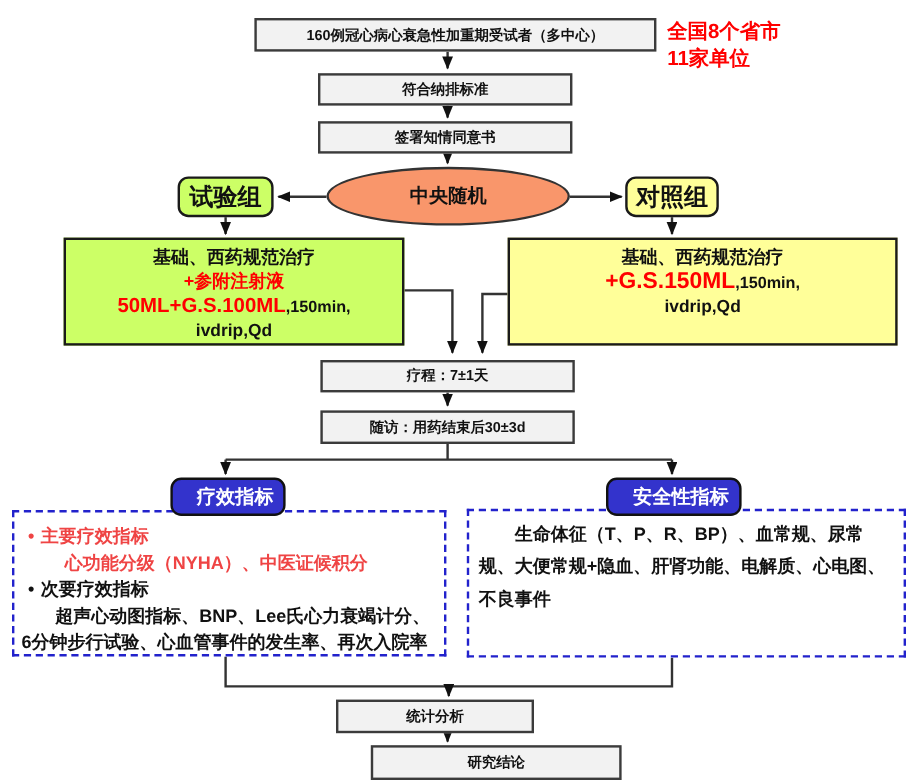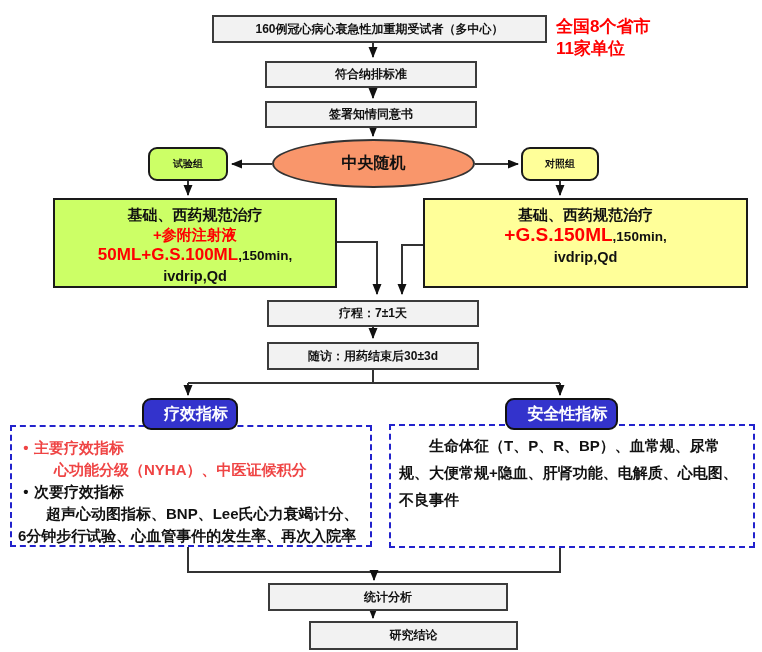--- a/index.html
+++ b/index.html
@@ -4,21 +4,21 @@
 <style>
   html,body{margin:0;padding:0;background:#fff;}
   .stage{
     position:relative;width:762px;height:652px;background:#ffffff;
     font-family:"Liberation Sans","DejaVu Sans",sans-serif;overflow:hidden;
   }
   .stage svg.connectors{position:absolute;left:0;top:0;z-index:1;}
   .node{position:absolute;box-sizing:border-box;z-index:2;display:flex;align-items:center;justify-content:center;text-align:center;}
   .graybox{background:#F2F2F2;border:2px solid #3B3B3B;font-weight:bold;color:#111;font-size:12px;}
   .ellipse{background:#F9966B;border:2px solid #333;border-radius:50%;font-weight:bold;color:#111;font-size:16px;}
-  .grouptag{border:2px solid #1a1a1a;border-radius:9px;font-weight:bold;color:#111;font-size:10px;}
+  .grouptag{border:2px solid #1a1a1a;border-radius:9px;font-weight:bold;color:#111;font-size:20px;}
   .green{background:#CCFF66;}
   .yellow{background:#FFFF99;}
   .bigbox{border:2.5px solid #1a1a1a;flex-direction:column;justify-content:flex-start;padding-top:5px;font-weight:bold;color:#111;line-height:20px;}
   .bigbox .l1{font-size:15px;}
   .red{color:#FF0000;}
   .doseline-sm{font-size:13.5px;color:#111;}
   .trial-red{font-size:17px;}
   .ctrl-red{font-size:19px;}
   .bluehdr{background:#3333CC;border:2px solid #111;border-radius:9px;color:#fff;font-weight:bold;font-size:16px;z-index:3;padding-left:12px;}
   .dashpanel{position:absolute;box-sizing:border-box;border:2px dashed #2222CC;background:#fff;z-index:2;font-weight:bold;color:#111;font-size:15px;}
@@ -132,21 +132,21 @@
       <span class="eff-bullet">•</span><span>次要疗效指标</span>
     </div>
     <div class="eff-line ind2">超声心动图指标、BNP、Lee氏心力衰竭计分、</div>
     <div class="eff-line">6分钟步行试验、心血管事件的发生率、再次入院率</div>
   </div>
 
   <div class="dashpanel" style="left:389px;top:424px;width:366px;height:124px;">
     <div class="safety-text">生命体征（T、P、R、BP）、血常规、尿常规、大便常规+隐血、肝肾功能、电解质、心电图、不良事件</div>
   </div>
 
-  <div class="node graybox" style="left:268px;top:583px;width:240px;height:28px;">
+  <div class="node graybox" style="left:280px;top:583px;width:165px;height:28px;">
     <span>统计分析</span>
   </div>
 
   <div class="node graybox" style="left:269px;top:621px;width:209px;height:29px;margin-left:40px;">
     <span>研究结论</span>
   </div>
 
 </div>
 
 </body></html>

